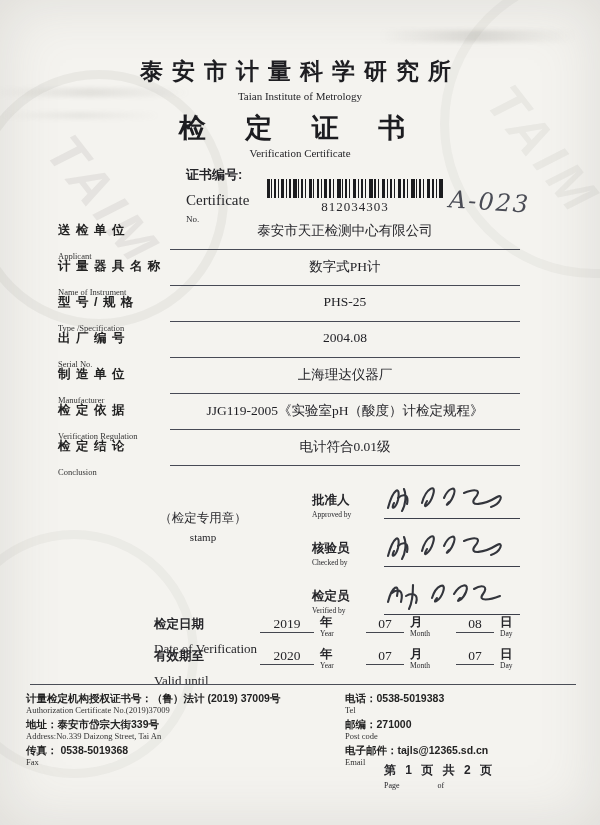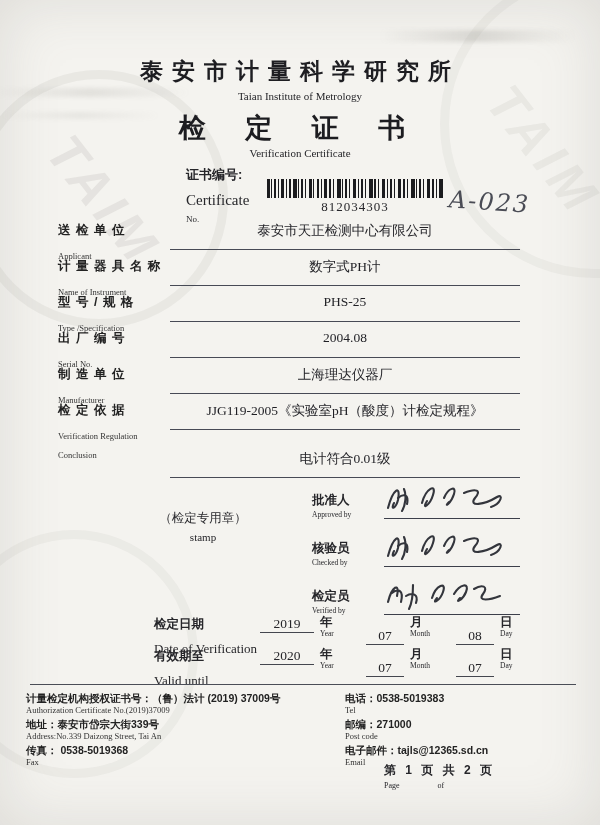--- a/index.html
+++ b/index.html
@@ -57,21 +57,21 @@
   .siglabel .en{font-size:7.5px;margin-top:1px;}
   .sigline{position:absolute;left:72px;top:40px;width:136px;border-bottom:1.4px solid #3c3f4a;}
   .sigink{position:absolute;left:68px;top:-2px;}
   
   .dates{position:absolute;left:154px;top:616px;}
   .drow{display:flex;align-items:flex-start;height:32px;}
   .dlabel{width:106px;}
   .dlabel .zh{font-size:12.5px;font-weight:bold;}
   .dlabel .en{font-size:13px;margin-top:8px;}
   .dval{width:54px;text-align:center;font-size:13.5px;font-family:"Liberation Serif",serif;border-bottom:1.2px solid #44464f;margin-top:0;}
-  .dval.sm{width:38px;margin-left:10px;margin-top:12px;}
+  .dval.sm{width:38px;margin-left:10px;}
   .dunit{margin-left:6px;width:36px;}
   .dunit .zh{font-size:12.5px;font-weight:bold;line-height:13px;}
   .dunit .en{font-size:7.5px;}
   
   .divider{position:absolute;left:30px;top:684px;width:546px;border-top:1.8px solid #4a4d56;}
   .footer-left{position:absolute;left:26px;top:692px;width:300px;}
   .footer-right{position:absolute;left:345px;top:692px;width:230px;}
   .f-zh{font-size:10.5px;font-weight:bold;color:#222;line-height:13px;}
   .f-en{font-size:8.5px;color:#333;line-height:11px;margin-bottom:2px;}
   .pageline{position:absolute;left:384px;top:762px;}
@@ -182,20 +182,21 @@
       <div class="flabel-zh">制 造 单 位</div>
       <div class="flabel-en serif">Manufacturer</div>
       <div class="fvalue">上海理达仪器厂</div>
     </div>
     <div class="frow">
       <div class="flabel-zh">检 定 依 据</div>
       <div class="flabel-en serif">Verification Regulation</div>
       <div class="fvalue">JJG119-2005《实验室pH（酸度）计检定规程》</div>
     </div>
     <div class="frow">
+      <div class="flabel-zh">检 定 结 论</div>
       <div class="flabel-en serif">Conclusion</div>
       <div class="fvalue">电计符合0.01级</div>
     </div>
   </div>
 
   <div class="stamp">
     <div class="stamp-zh">（检定专用章）</div>
     <div class="stamp-en serif">stamp</div>
   </div>
 

